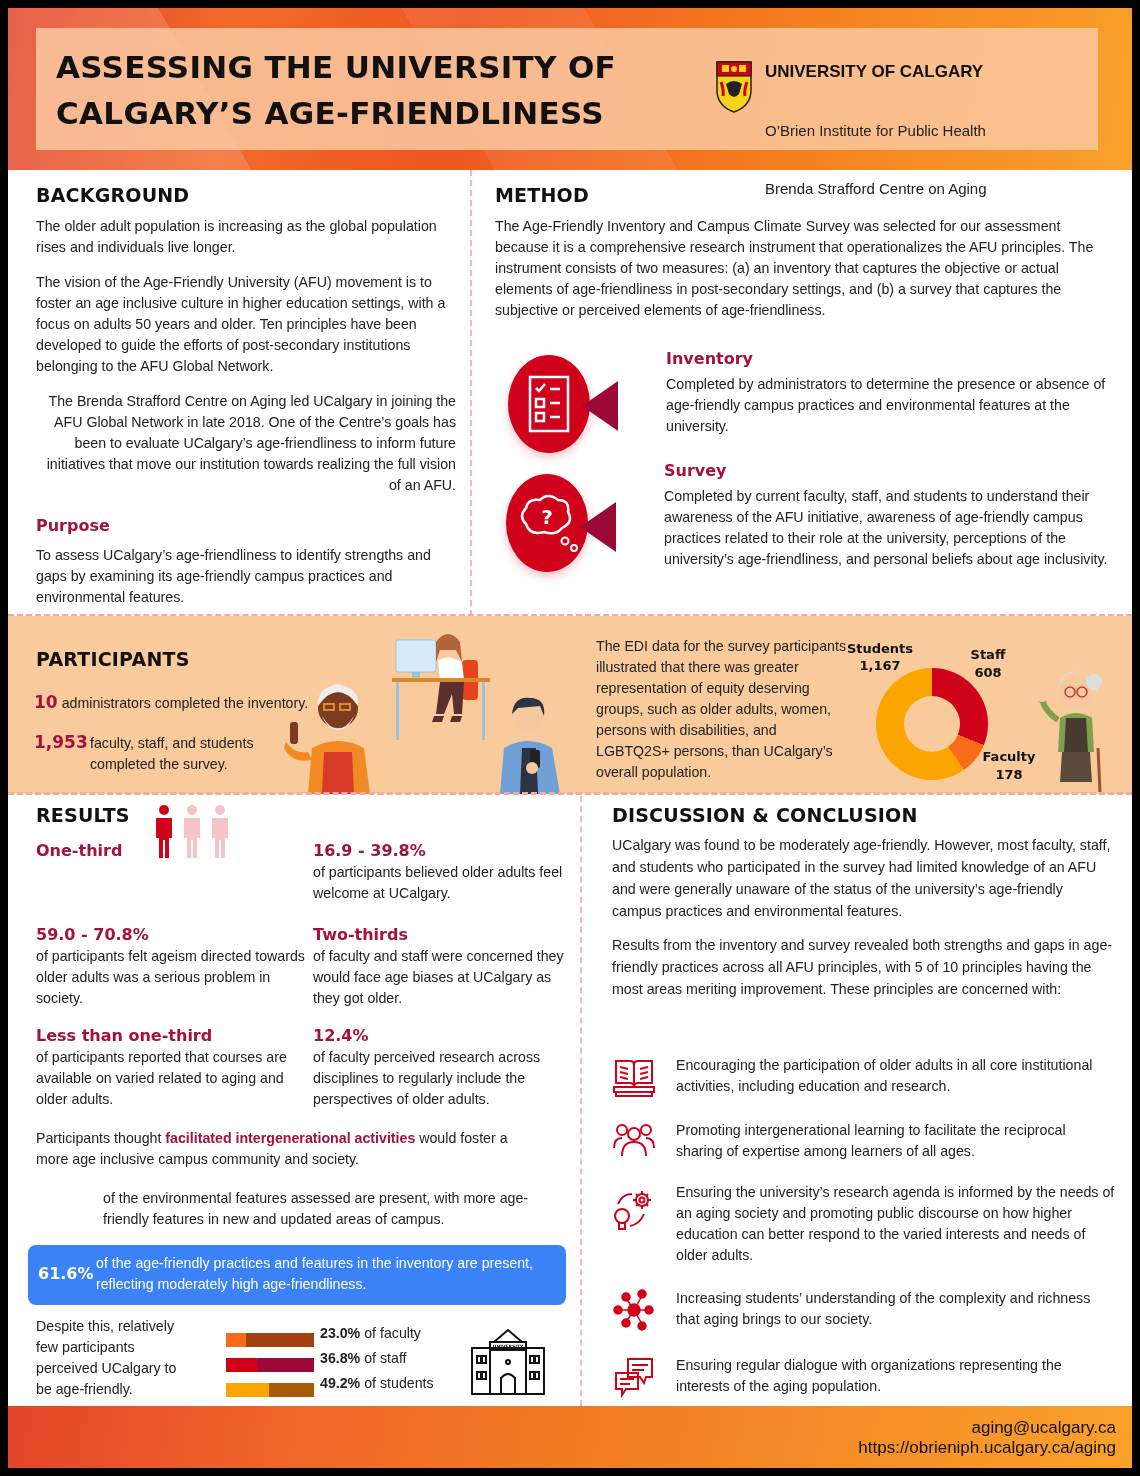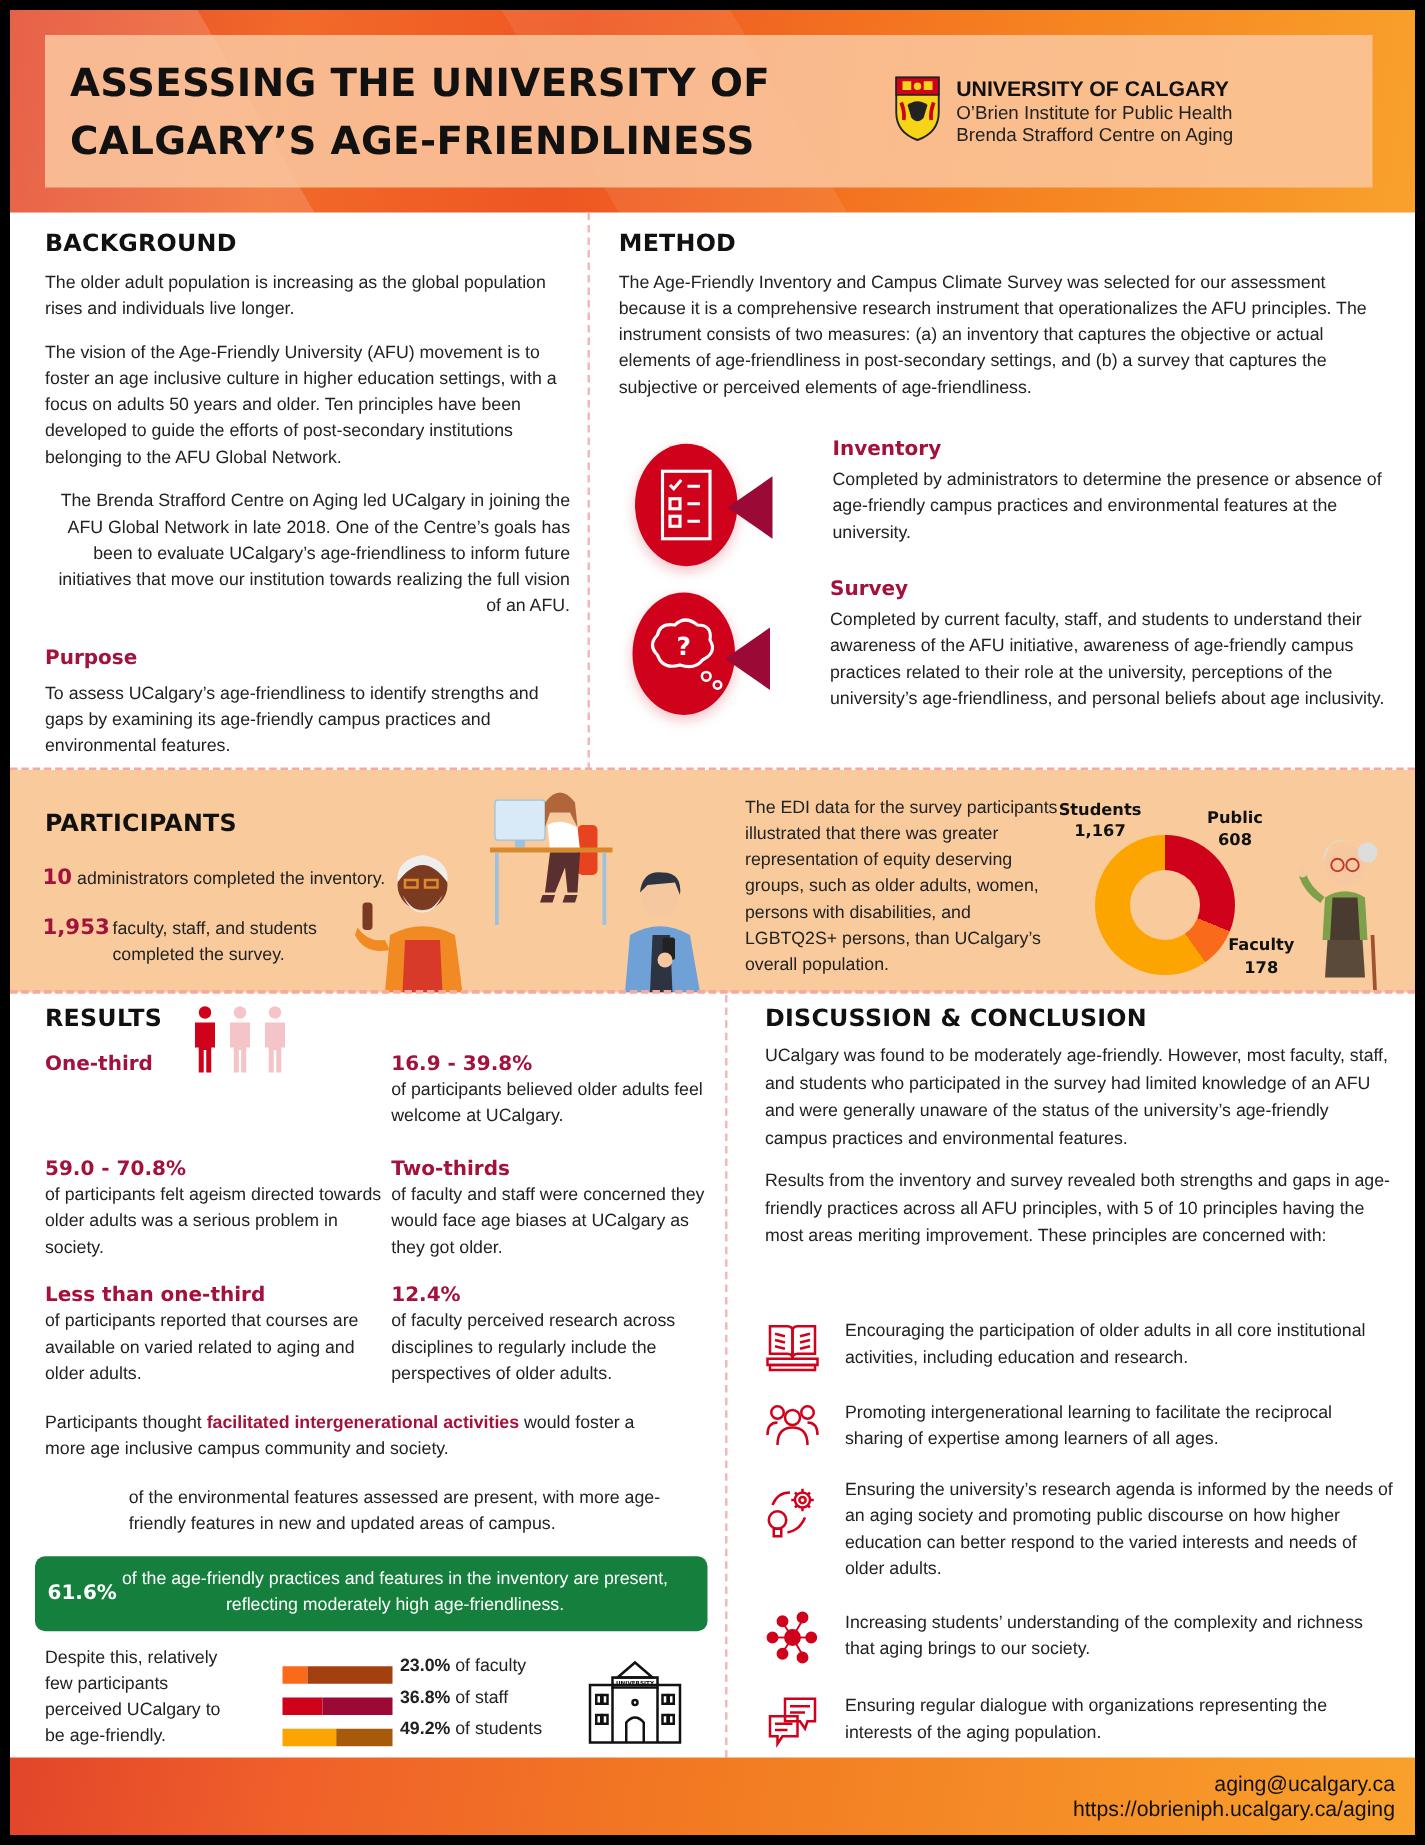--- a/index.html
+++ b/index.html
@@ -10,42 +10,42 @@
   
   .header { position: absolute; left: 0; top: 0; width: 1124px; height: 162px;
     background: linear-gradient(100deg, #e2452a 0%, #f26a2a 20%, #ee5622 40%, #f58020 70%, #f9a12c 100%); }
   .header::before { content: ""; position: absolute; inset: 0;
     background: linear-gradient(60deg, rgba(255,255,255,0.15) 0 20%, transparent 20% 40%, rgba(255,255,255,0.08) 40% 55%, transparent 55%); }
   .header-panel { position: absolute; left: 28px; top: 20px; width: 1062px; height: 122px; background: rgba(250, 200, 160, 0.85); }
   .title { position: absolute; left: 48px; top: 36px; font-family: "DejaVu Sans", sans-serif; font-weight: bold; font-size: 31px; line-height: 46px; color: #111; letter-spacing: 0.3px; }
   .logo { position: absolute; left: 707px; top: 52px; width: 38px; height: 54px; }
   .brand { position: absolute; left: 757px; top: 54px; }
   .brand .b1 { font-weight: bold; font-size: 17px; color: #111; line-height: 20px; }
-  .brand .b2 { font-size: 15px; color: #222; line-height: 18px; }
+  .brand .b2 { font-size: 15px; color: #222; line-height: 18px; margin-top: 40px; }
 
   
   .vdash { position: absolute; border-left: 2px dashed #f5b8b8; }
   .hdash { position: absolute; border-top: 3px dashed #f5a9a0; }
 
   h2 { font-family: "DejaVu Sans", sans-serif; font-weight: bold; font-size: 19px; color: #111; letter-spacing: 0.2px; }
   h3 { font-family: "DejaVu Sans", sans-serif; font-weight: bold; font-size: 16px; color: #a2123c; }
   p { font-size: 14.2px; line-height: 21px; color: #222; }
 
   .sec { position: absolute; }
 
   
   .circ { position: absolute; width: 82px; height: 98px; border-radius: 50%; background: #d0021b; box-shadow: 0 4px 10px rgba(208,2,27,0.25); }
   .tri { position: absolute; width: 0; height: 0; border-top: 25px solid transparent; border-bottom: 25px solid transparent; border-right: 36px solid #9b0a36; }
 
   
   .participants { position: absolute; left: 0; top: 608px; width: 1124px; height: 178px; background: #f9cb9c; }
   .big-num { font-family: "DejaVu Sans", sans-serif; font-weight: bold; color: #a2123c; }
 
   .stat h3 { font-size: 16px; margin-bottom: 2px; }
-  .highlight { position: absolute; left: 20px; top: 1237px; width: 538px; height: 60px; background: #15803d; border-radius: 8px; color: #fff; text-align: center; }
+  .highlight { position: absolute; left: 20px; top: 1237px; width: 538px; height: 60px; background: #3b82f6; border-radius: 8px; color: #fff; }
   .bar { position: absolute; height: 14px; width: 88px; }
   .bar span { position: absolute; top: 0; height: 14px; }
 
   .footer { position: absolute; left: 0; top: 1398px; width: 1124px; height: 62px;
     background: linear-gradient(100deg, #e2452a 0%, #f0602a 20%, #f27b22 50%, #f9a12c 100%); }
   .footer .txt { position: absolute; right: 16px; top: 12px; text-align: right; font-size: 17px; line-height: 20px; color: #111; }
 
   .disc-item { position: absolute; left: 604px; width: 500px; }
   .disc-item .ic { position: absolute; left: 0; top: 0; width: 44px; height: 44px; }
   .disc-item p { position: absolute; left: 64px; top: 0; width: 440px; }
@@ -174,21 +174,21 @@
       <circle cx="38" cy="76" r="6" fill="#f6c8a0"></circle>
     </svg>
 
     <p style="position:absolute; left:588px; top:20px; width:250px;">The EDI data for the survey participants illustrated that there was greater representation of equity deserving groups, such as older adults, women, persons with disabilities, and LGBTQ2S+ persons, than UCalgary’s overall population.</p>
 
     <div style="position:absolute; left:838px; top:24px; width:68px; text-align:center; font-family:'DejaVu Sans',sans-serif; font-weight:bold; font-size:13px; line-height:17px; color:#111;">
       <div>Students</div>
       <div>1,167</div>
     </div>
     <div style="position:absolute; left:950px; top:30px; width:60px; text-align:center; font-family:'DejaVu Sans',sans-serif; font-weight:bold; font-size:13px; line-height:18px; color:#111;">
-      <div>Public</div>
+      <div>Staff</div>
       <div>608</div>
     </div>
     <div style="position:absolute; left:966px; top:132px; width:70px; text-align:center; font-family:'DejaVu Sans',sans-serif; font-weight:bold; font-size:13px; line-height:18px; color:#111;">
       <div>Faculty</div>
       <div>178</div>
     </div>
     <div id="donut" style="position: absolute; left: 868px; top: 52px; width: 112px; height: 112px; border-radius: 50%; background: conic-gradient(rgb(208, 2, 27) 0deg, rgb(208, 2, 27) 112.074deg, rgb(249, 106, 27) 112.074deg, rgb(249, 106, 27) 144.885deg, rgb(252, 165, 0) 144.885deg, rgb(252, 165, 0) 360deg);">
       <div style="position:absolute; left:28px; top:28px; width:56px; height:56px; border-radius:50%; background:#f9cb9c;"></div>
     </div>
 

